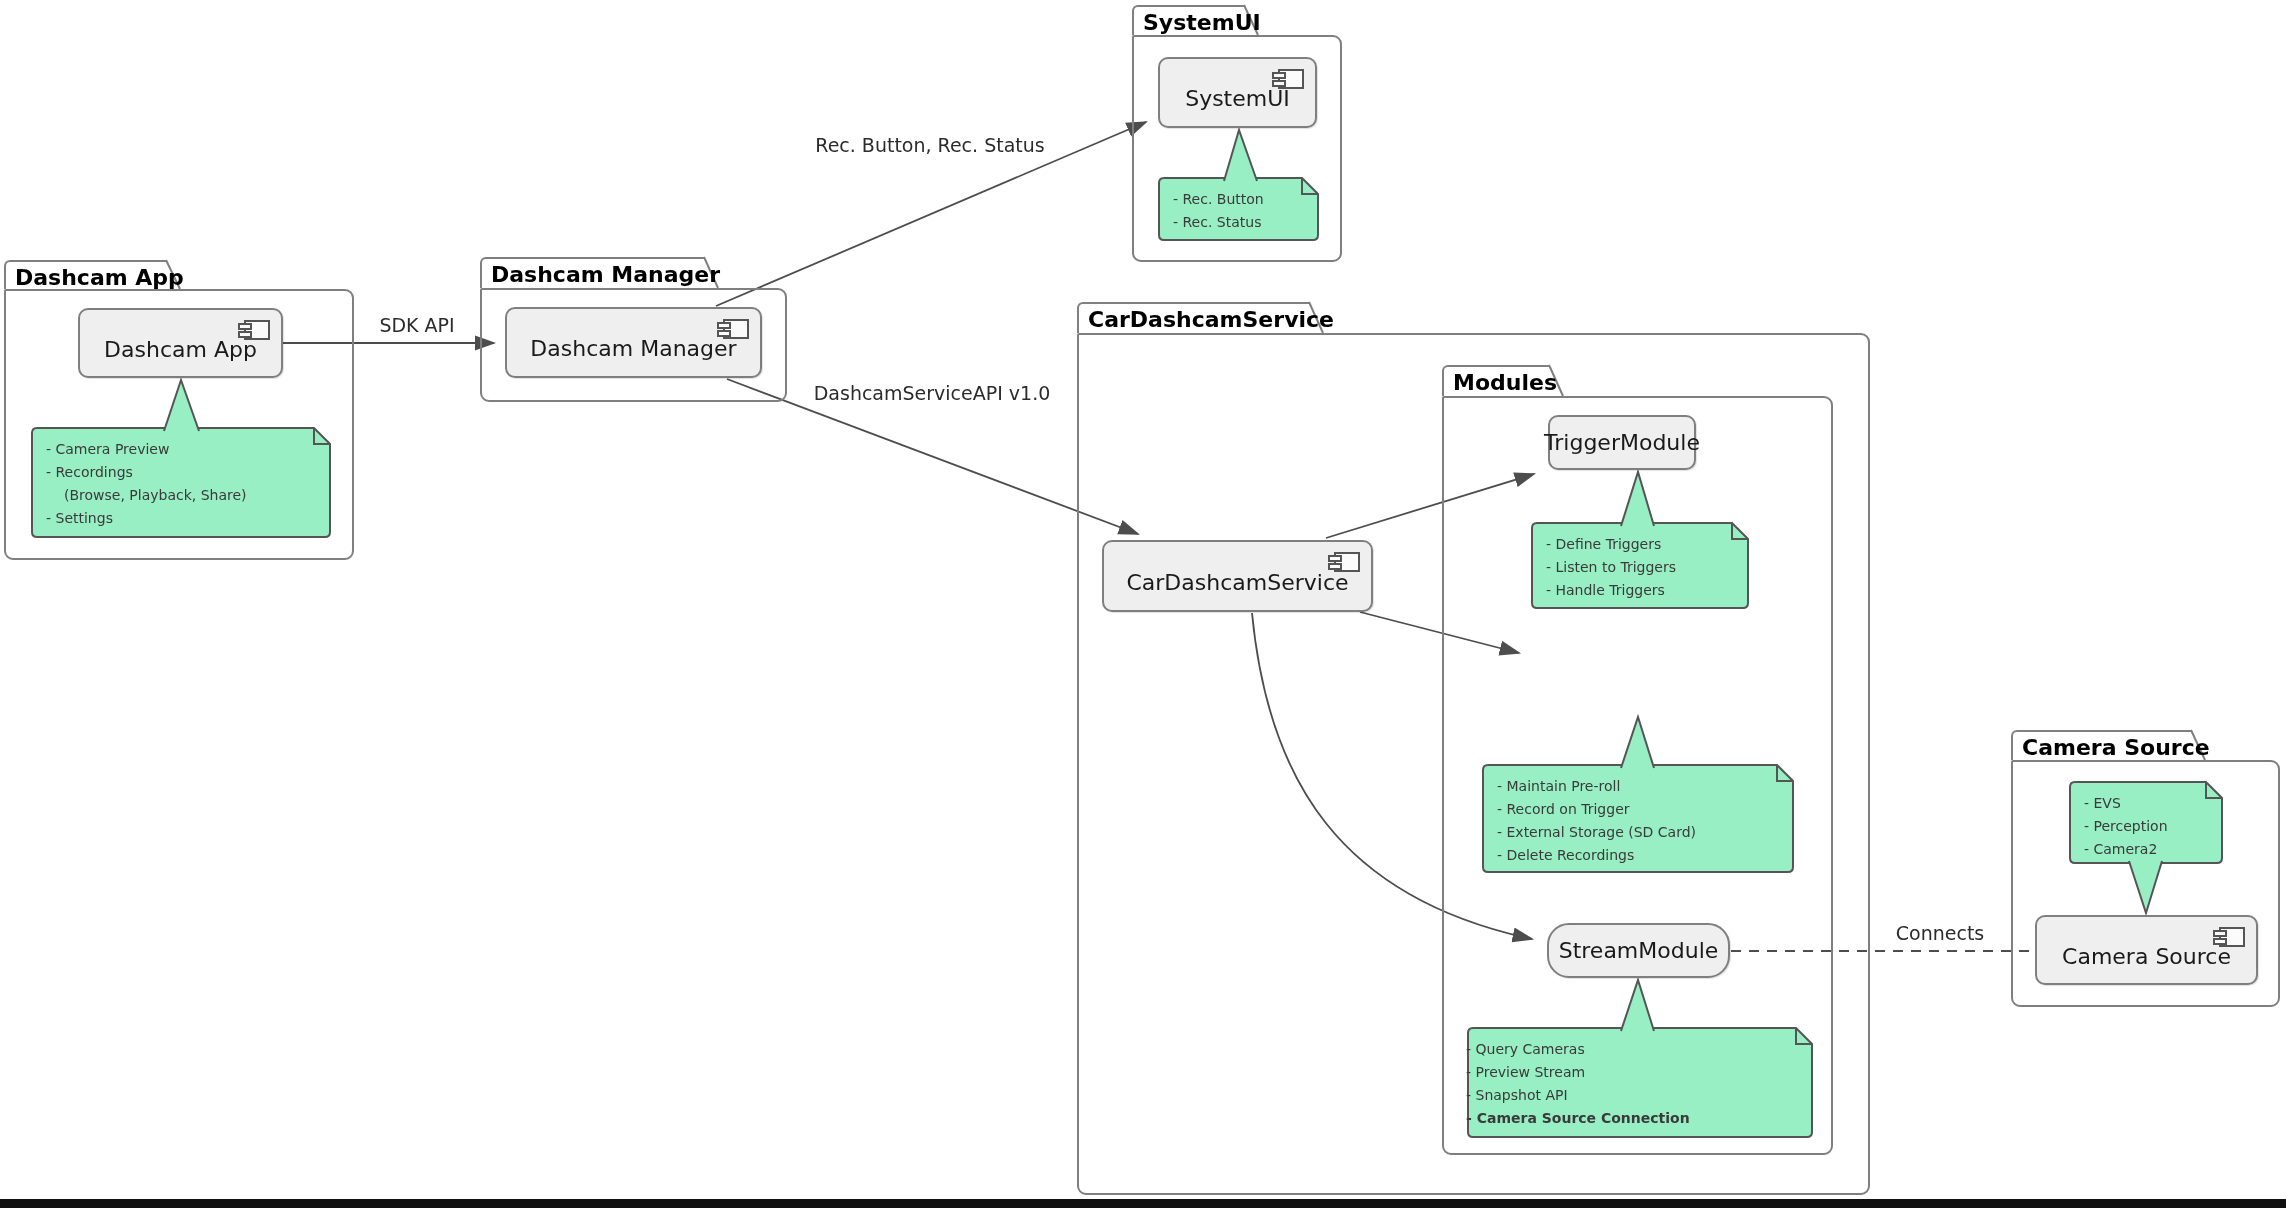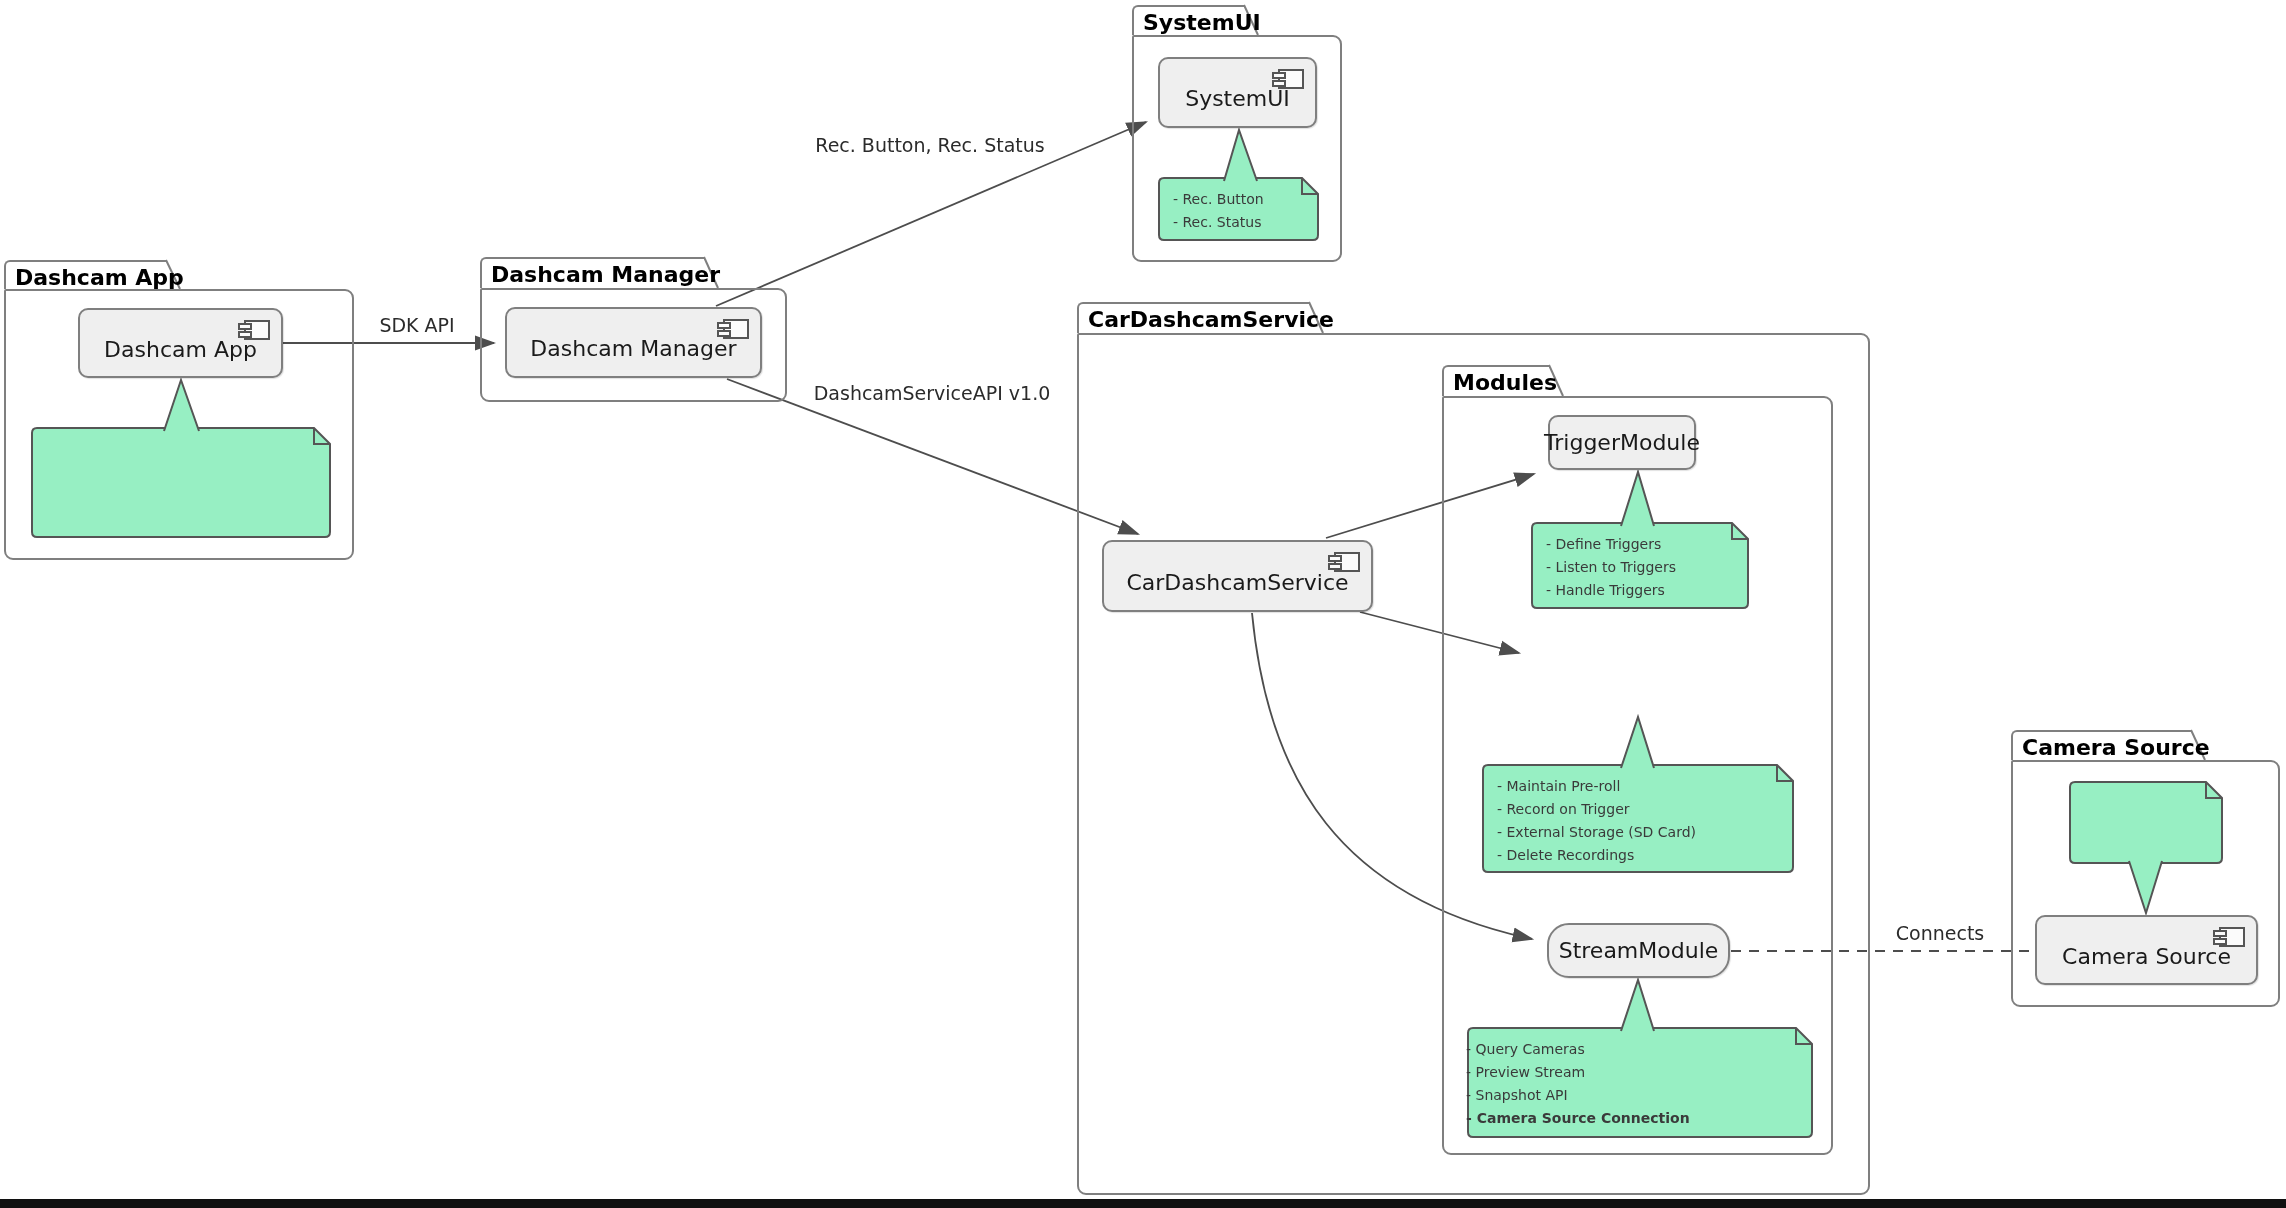--- a/index.html
+++ b/index.html
@@ -159,20 +159,26 @@
 
   <div class="comp has-icon" style="left:2035px;top:915px;width:223px;height:70px;">
     <span class="comp-icon"><svg width="36" height="26" viewBox="0 0 36 26">
           <rect x="9" y="3" width="24" height="18" fill="#FBFBFB" stroke="#555" stroke-width="2"></rect>
           <rect x="3" y="6" width="12" height="5" fill="#FBFBFB" stroke="#555" stroke-width="2"></rect>
           <rect x="3" y="14" width="12" height="5" fill="#FBFBFB" stroke="#555" stroke-width="2"></rect>
         </svg></span>
     <span class="comp-label">Camera Source</span>
   </div>
 
+  <div class="note-text" style="left:32px;top:428px;width:298px;height:109px;">
+    <div class="note-line">- Camera Preview</div>
+    <div class="note-line">- Recordings</div>
+    <div class="note-line indent">(Browse, Playback, Share)</div>
+    <div class="note-line">- Settings</div>
+  </div>
 
   <div class="note-text" style="left:1159px;top:178px;width:159px;height:62px;">
     <div class="note-line">- Rec. Button</div>
     <div class="note-line">- Rec. Status</div>
   </div>
 
   <div class="note-text" style="left:1532px;top:523px;width:216px;height:85px;">
     <div class="note-line">- Define Triggers</div>
     <div class="note-line">- Listen to Triggers</div>
     <div class="note-line">- Handle Triggers</div>
@@ -185,20 +191,25 @@
     <div class="note-line">- Delete Recordings</div>
   </div>
 
   <div class="note-text" style="left:1452px;top:1028px;width:344px;height:90px;">
     <div class="note-line">- Query Cameras</div>
     <div class="note-line">- Preview Stream</div>
     <div class="note-line">- Snapshot API</div>
     <div class="note-line bold">- Camera Source Connection</div>
   </div>
 
+  <div class="note-text" style="left:2070px;top:782px;width:152px;height:81px;">
+    <div class="note-line">- EVS</div>
+    <div class="note-line">- Perception</div>
+    <div class="note-line">- Camera2</div>
+  </div>
 
   <div class="edge-label" style="left:417px;top:314px;">SDK API</div>
   <div class="edge-label" style="left:930px;top:134px;">Rec. Button, Rec. Status</div>
   <div class="edge-label" style="left:932px;top:382px;">DashcamServiceAPI v1.0</div>
   <div class="edge-label" style="left:1940px;top:922px;">Connects</div>
 
   <div class="bottom-bar"></div>
 </div>
 
 </body></html>

